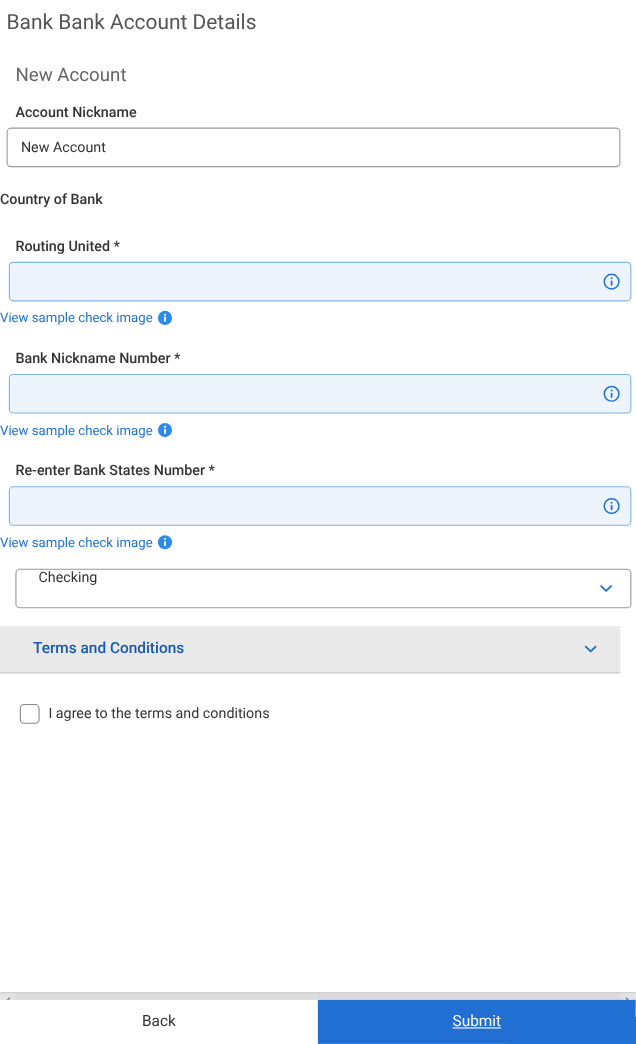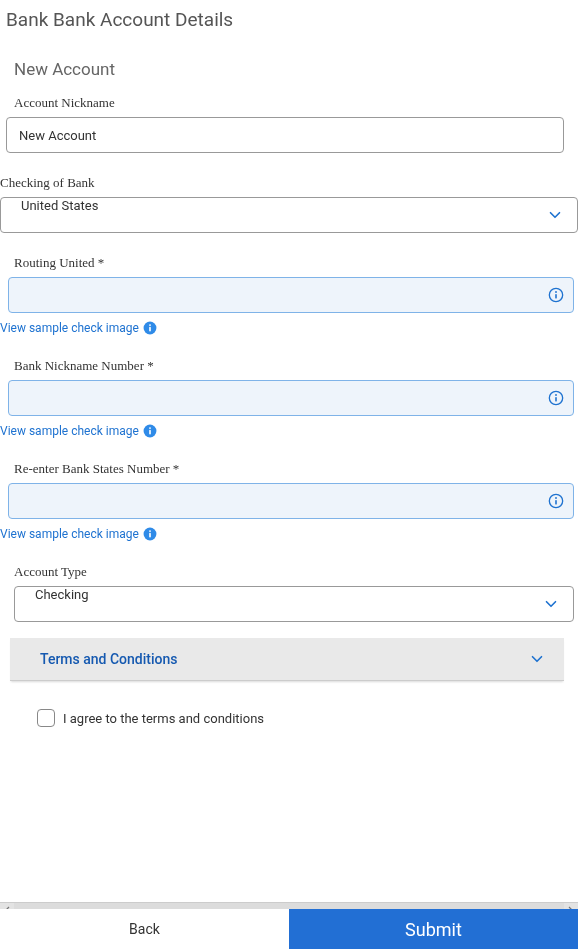--- a/index.html
+++ b/index.html
@@ -30,21 +30,20 @@
     }
     .field-group {
       margin-bottom: 16px;
     }
     .field-label {
       font-size: 13px;
       color: #333;
       font-weight: 500;
       padding: 6px 0 6px 14px;
       display: block;
-      font-family: Liberation Serif, serif;
     }
     .field-label.no-indent {
       padding-left: 0px;
     }
     .text-input {
       width: calc(100% - 20px);
       margin-left: 6px;
       height: 36px;
       border: 1px solid #999;
       border-radius: 4px;
@@ -114,42 +113,41 @@
       padding: 8px 0 0 0;
       text-decoration: none;
       cursor: pointer;
     }
     .sample-link .info-badge {
       width: 14px;
       height: 14px;
       display: inline-flex;
     }
     .terms-accordion {
-      margin: 14px 14px 0 10px;
+      margin: 14px 14px 0 0;
       background: #e9e9e9;
       height: 43px;
       display: flex;
       align-items: center;
       justify-content: space-between;
       padding: 0 18px 0 30px;
       cursor: pointer;
       box-shadow: 0 2px 2px -1px rgba(0,0,0,0.15);
       border-bottom: 1px solid #ccc;
     }
     .terms-accordion .terms-label {
       color: #1559b0;
       font-size: 14px;
       font-weight: 500;
     }
     .agree-row {
       display: flex;
       align-items: center;
       gap: 8px;
       padding: 28px 0 0 18px;
-      margin-left: 19px;
     }
     .checkbox {
       width: 18px;
       height: 18px;
       border: 1.5px solid #888;
       border-radius: 4px;
       background: #fff;
       cursor: pointer;
       flex-shrink: 0;
     }
@@ -198,22 +196,23 @@
       border: none;
       color: #333;
       font-size: 14px;
       cursor: pointer;
     }
     .btn-submit {
       flex: 1;
       background: #226fd4;
       border: none;
       color: #fff;
-      font-size: 18px;
-      cursor: pointer;
+      font-size: 14px;
+      cursor: pointer;
+      text-decoration: underline;
     }
     svg { display: block; }
   </style>
 </head>
 <body>
 
 <svg width="0" height="0" style="position:absolute">
   <defs>
     <symbol id="chevron-down" viewBox="0 0 24 24">
       <path d="M6 9l6 6 6-6" fill="none" stroke="#1e72d0" stroke-width="2.2" stroke-linecap="round" stroke-linejoin="round"></path>
@@ -234,29 +233,21 @@
 <div class="page-title">Bank Bank Account Details</div>
 
 <div class="section-title">New Account</div>
 
 <div class="field-group">
   <label class="field-label">Account Nickname</label>
   <input class="text-input" type="text" value="New Account" style="">
 </div>
 
 <div class="field-group">
-  <label class="field-label no-indent">Checking of Bank</label>
-  <div class="select-wrapper">
-    <div class="select-field">United States</div>
-    <span class="chevron">
-      <svg width="18" height="18">
-          <use href="#chevron-down"></use>
-        </svg>
-    </span>
-  </div>
+  <label class="field-label no-indent">Country of Bank</label>
 </div>
 
 <div class="field-group">
   <label class="field-label">Routing United *</label>
   <div class="blue-input-wrapper">
     <input class="blue-input" type="text" style="">
     <span class="info-icon-inline">
       <svg width="16" height="16">
           <use href="#info"></use>
         </svg>
@@ -306,21 +297,20 @@
     <span>View sample check image</span>
     <span class="info-badge">
       <svg width="14" height="14">
           <use href="#info-badge"></use>
         </svg>
     </span>
   </a>
 </div>
 
 <div class="field-group">
-  <label class="field-label">Account Type</label>
   <div class="select-wrapper indented">
     <div class="select-field">Checking</div>
     <span class="chevron">
       <svg width="18" height="18">
           <use href="#chevron-down"></use>
         </svg>
     </span>
   </div>
 </div>
 

